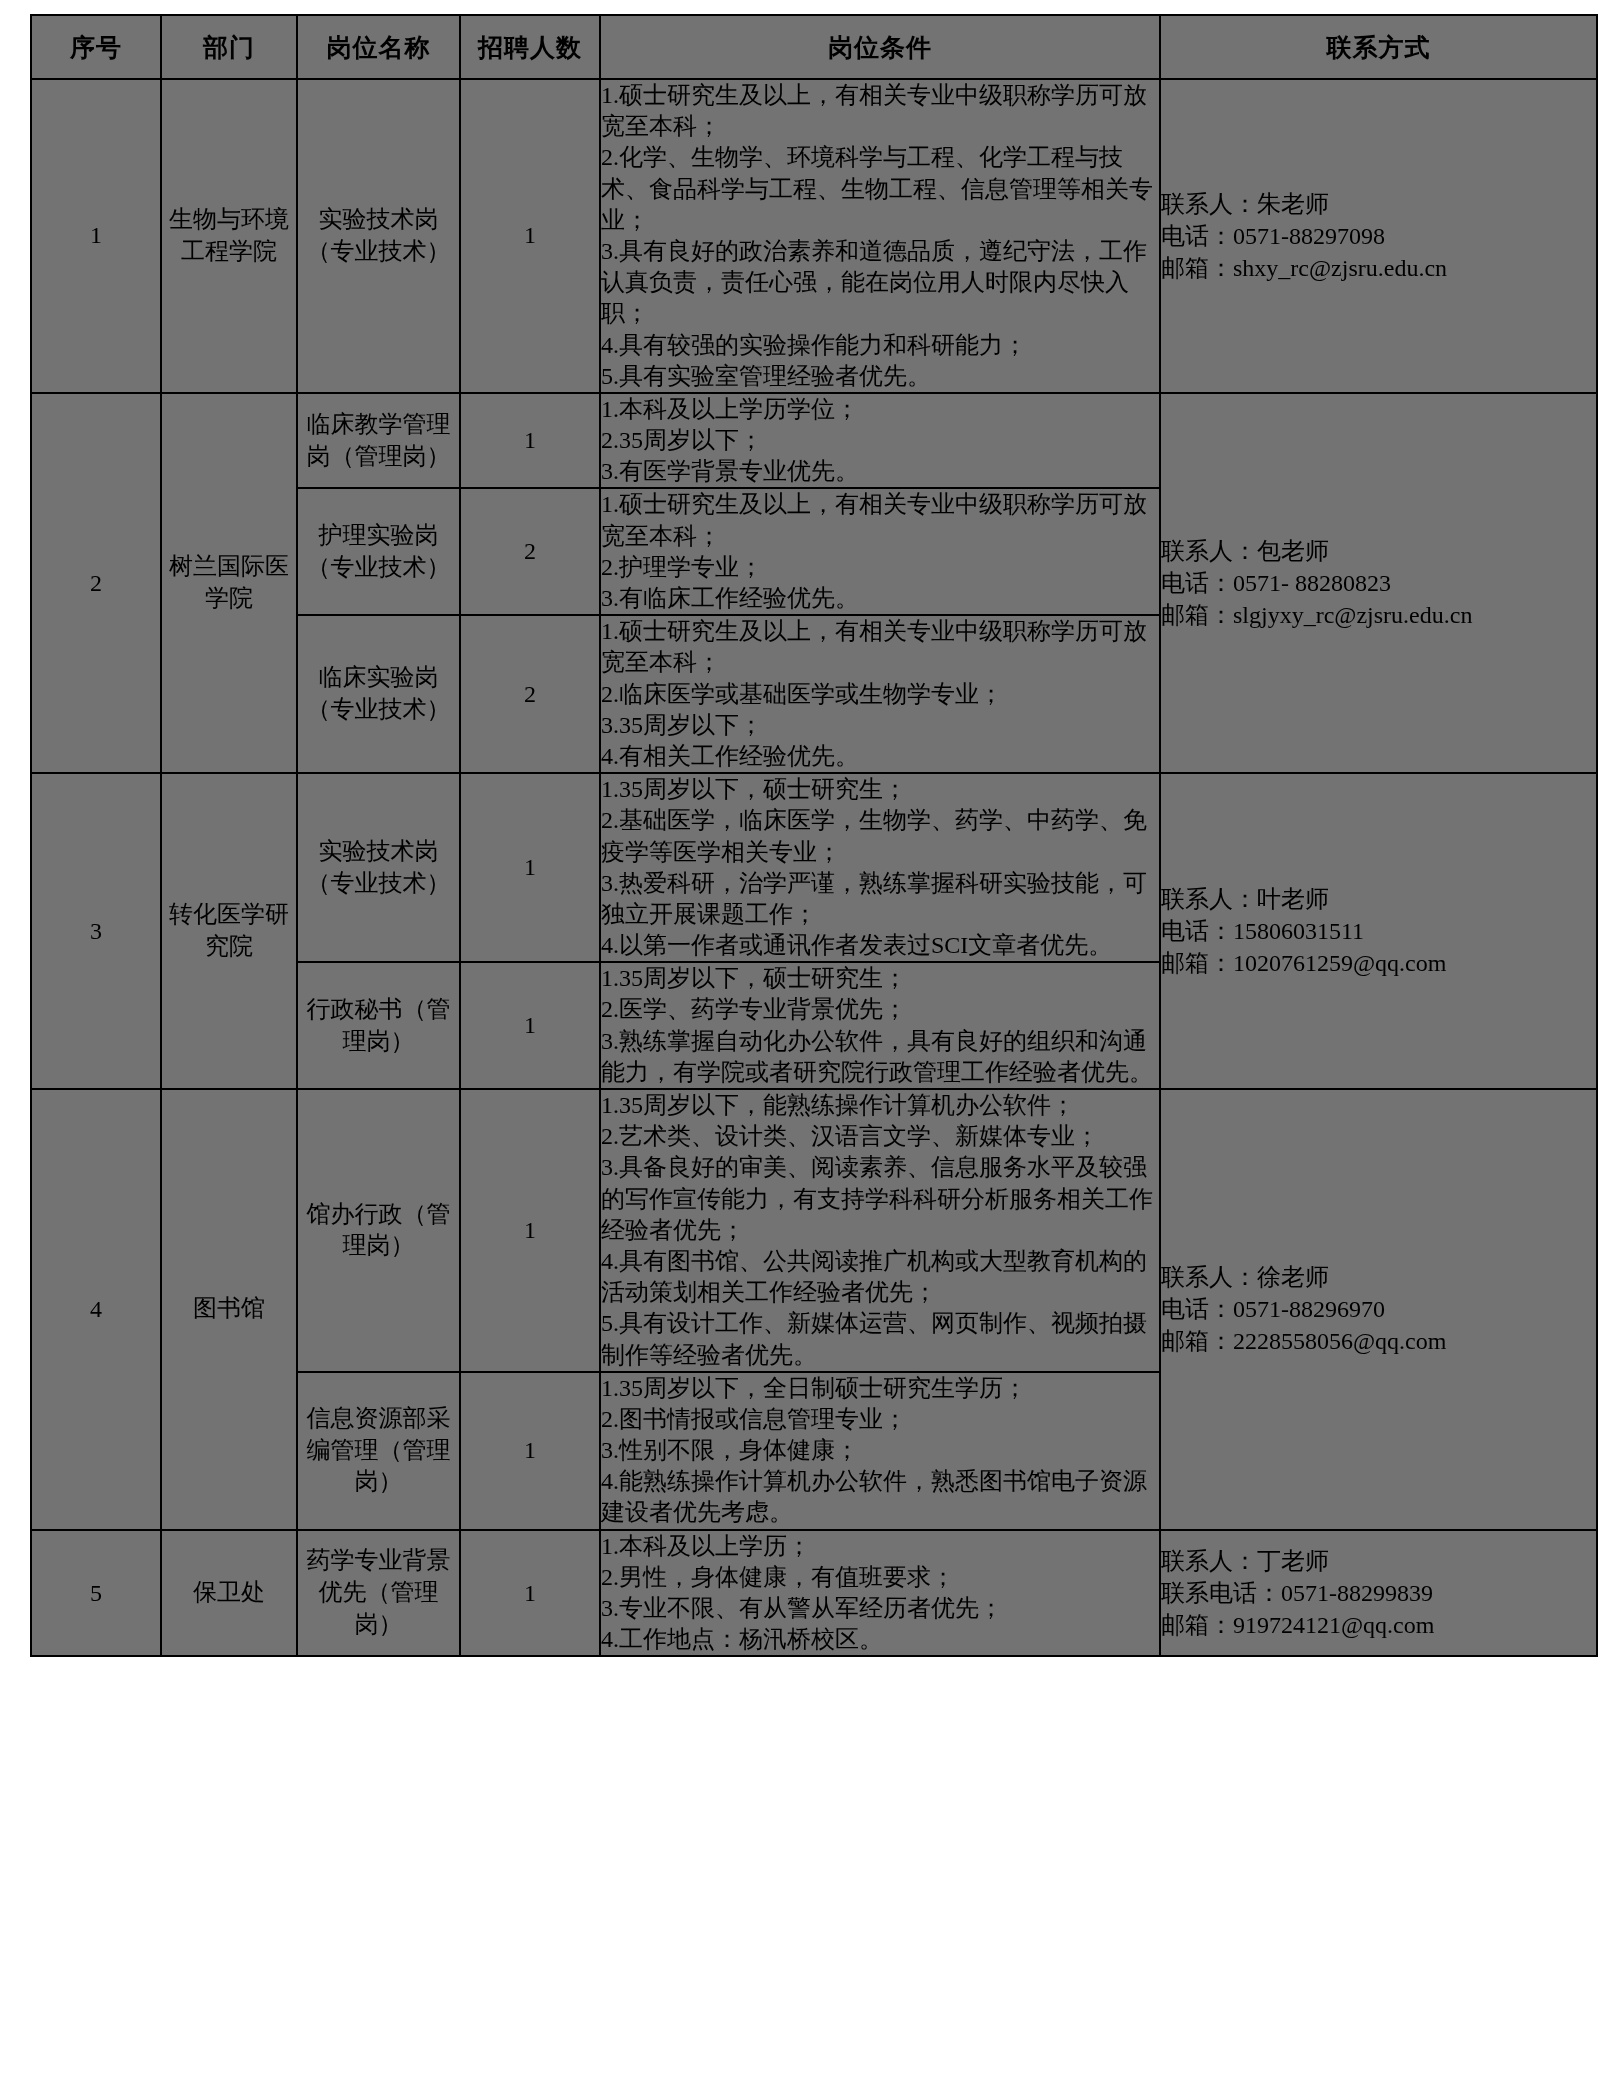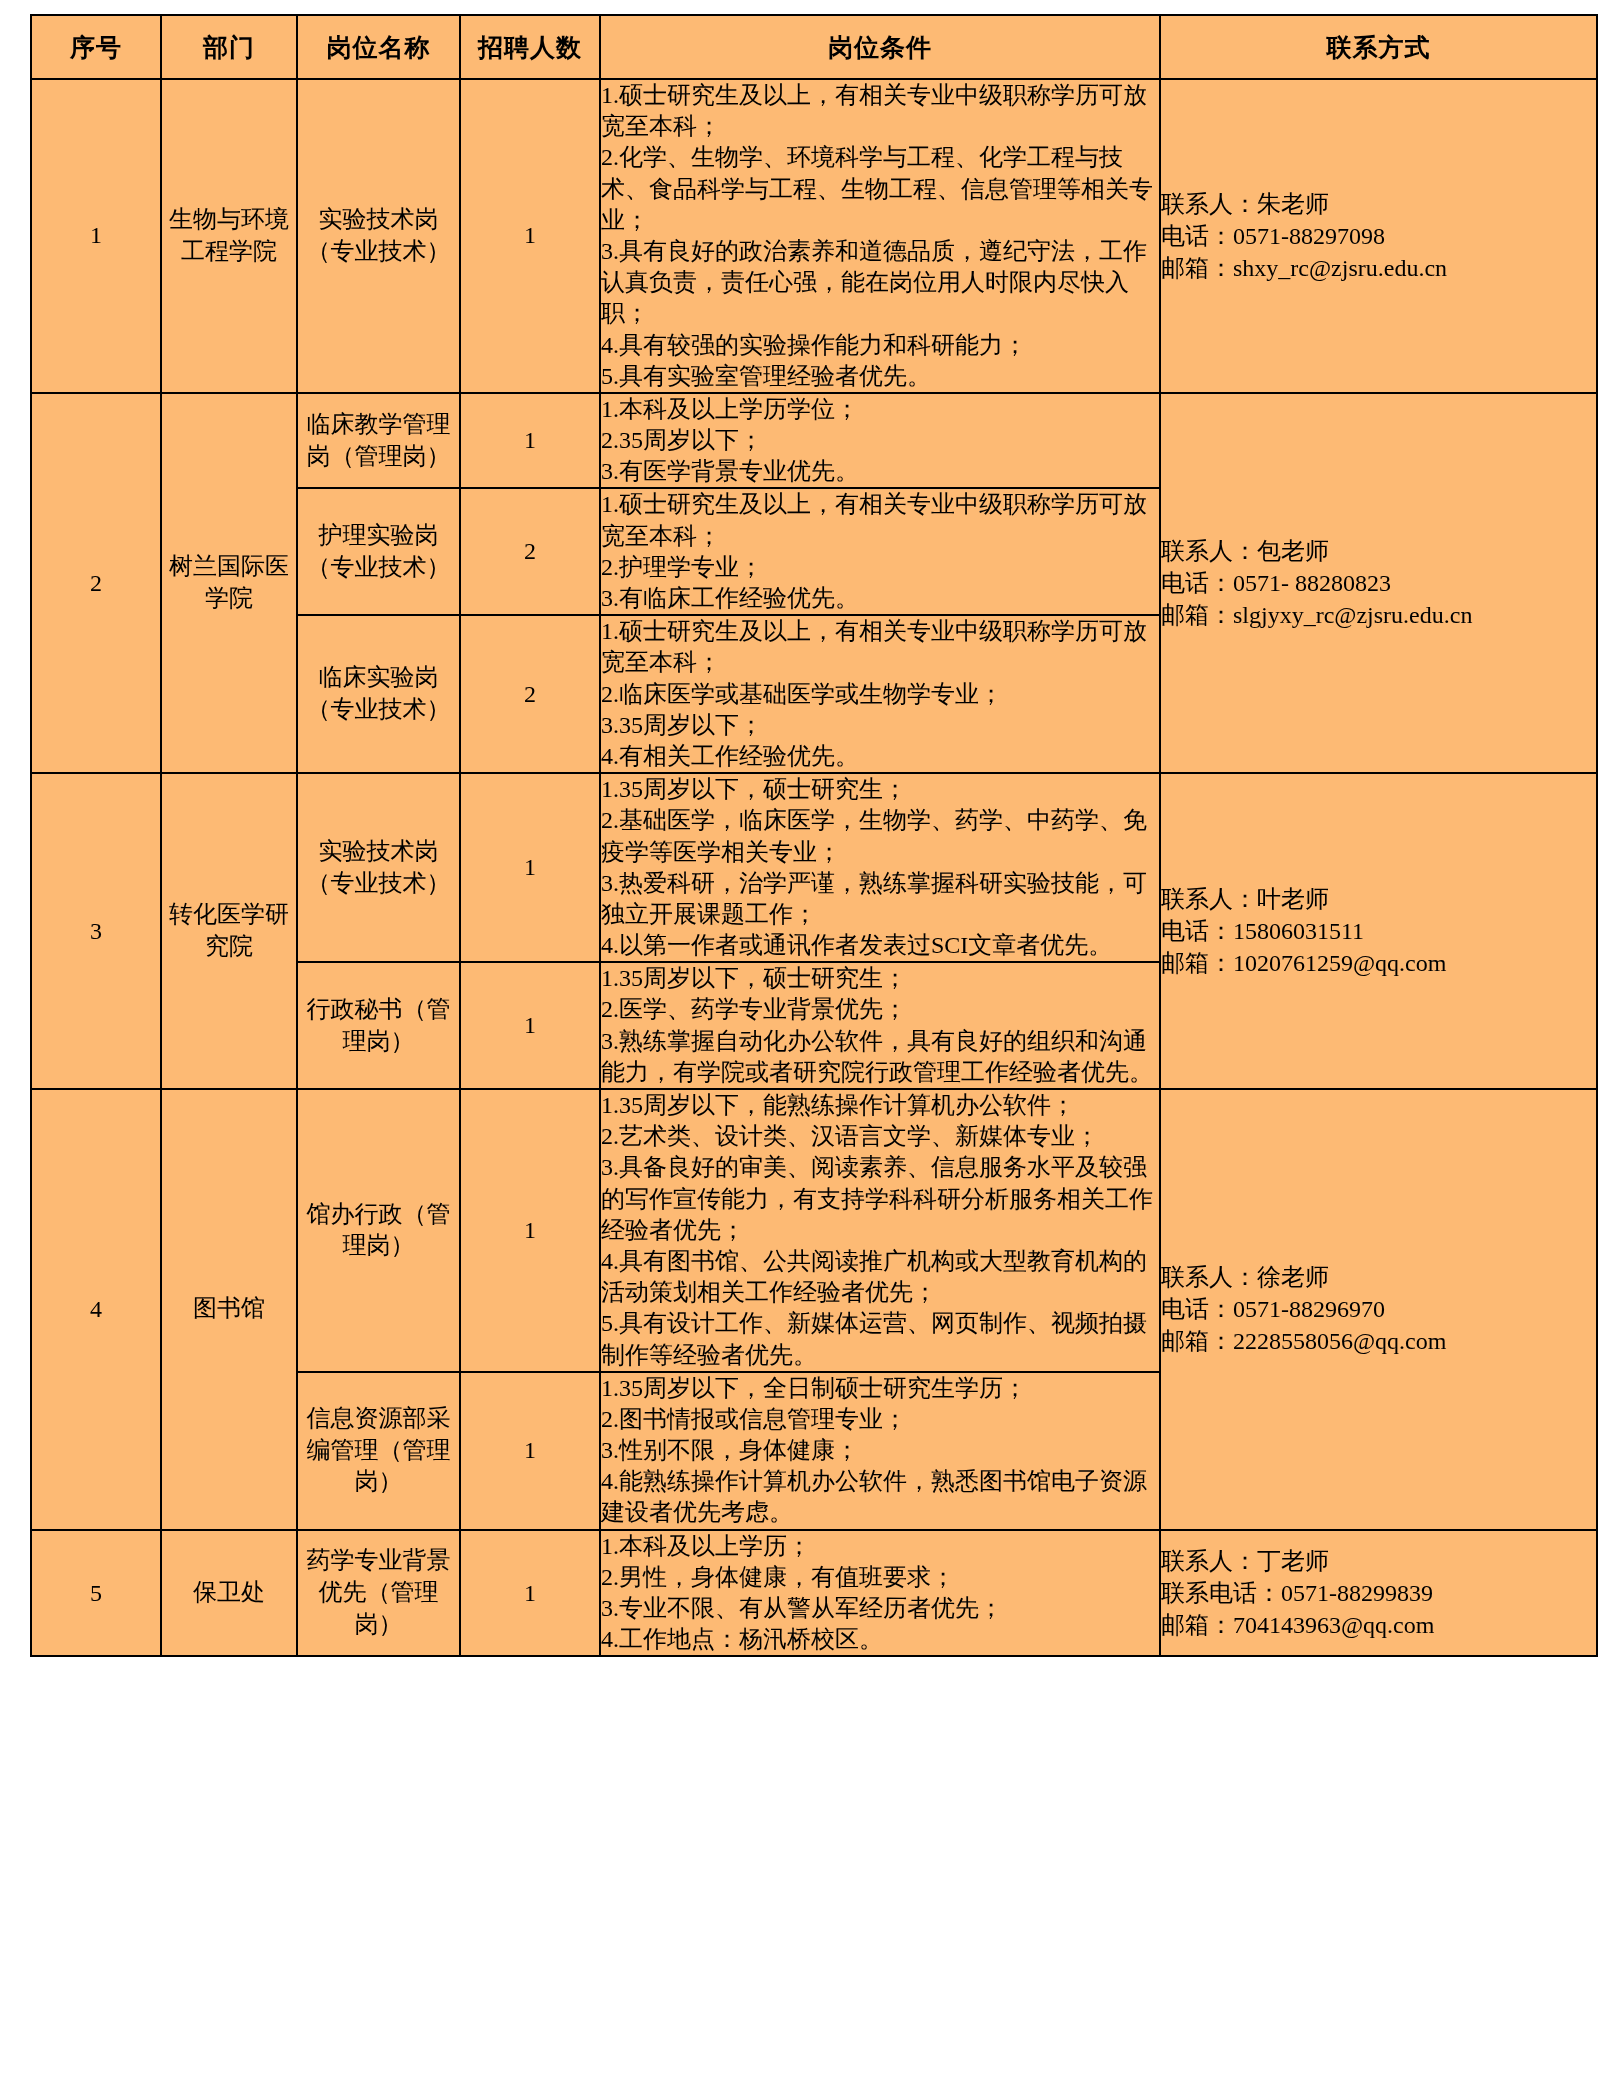--- a/index.html
+++ b/index.html
@@ -24,21 +24,21 @@
     border-collapse: collapse;
     width: 1566px;
     table-layout: fixed;
     background: #ffffff;
   }
   table.recruit-table td,
   table.recruit-table th {
     border: 2px solid #000000;
     padding: 0;
     vertical-align: middle;
-    background: #fdba74;
+    background: #737373;
   }
   
   col.c-seq   { width: 130px; }
   col.c-dept  { width: 136px; }
   col.c-post  { width: 163px; }
   col.c-num   { width: 140px; }
   col.c-cond  { width: 560px; }
   col.c-contact { width: 437px; }
 
   thead th {
@@ -224,18 +224,18 @@
           <td class="num-cell">1</td>
           <td class="cond-cell">
             <span class="cond-line">1.本科及以上学历；</span>
             <span class="cond-line">2.男性，身体健康，有值班要求；</span>
             <span class="cond-line">3.专业不限、有从警从军经历者优先；</span>
             <span class="cond-line">4.工作地点：杨汛桥校区。</span>
           </td>
           <td class="contact-cell" rowspan="1">
             <span class="contact-line">联系人：丁老师</span>
             <span class="contact-line">联系电话：0571-88299839</span>
-            <span class="contact-line">邮箱：704143963@qq.com</span>
+            <span class="contact-line">邮箱：919724121@qq.com</span>
           </td>
         </tr>
       </tbody>
   </table>
 </div>
 
 </body></html>

